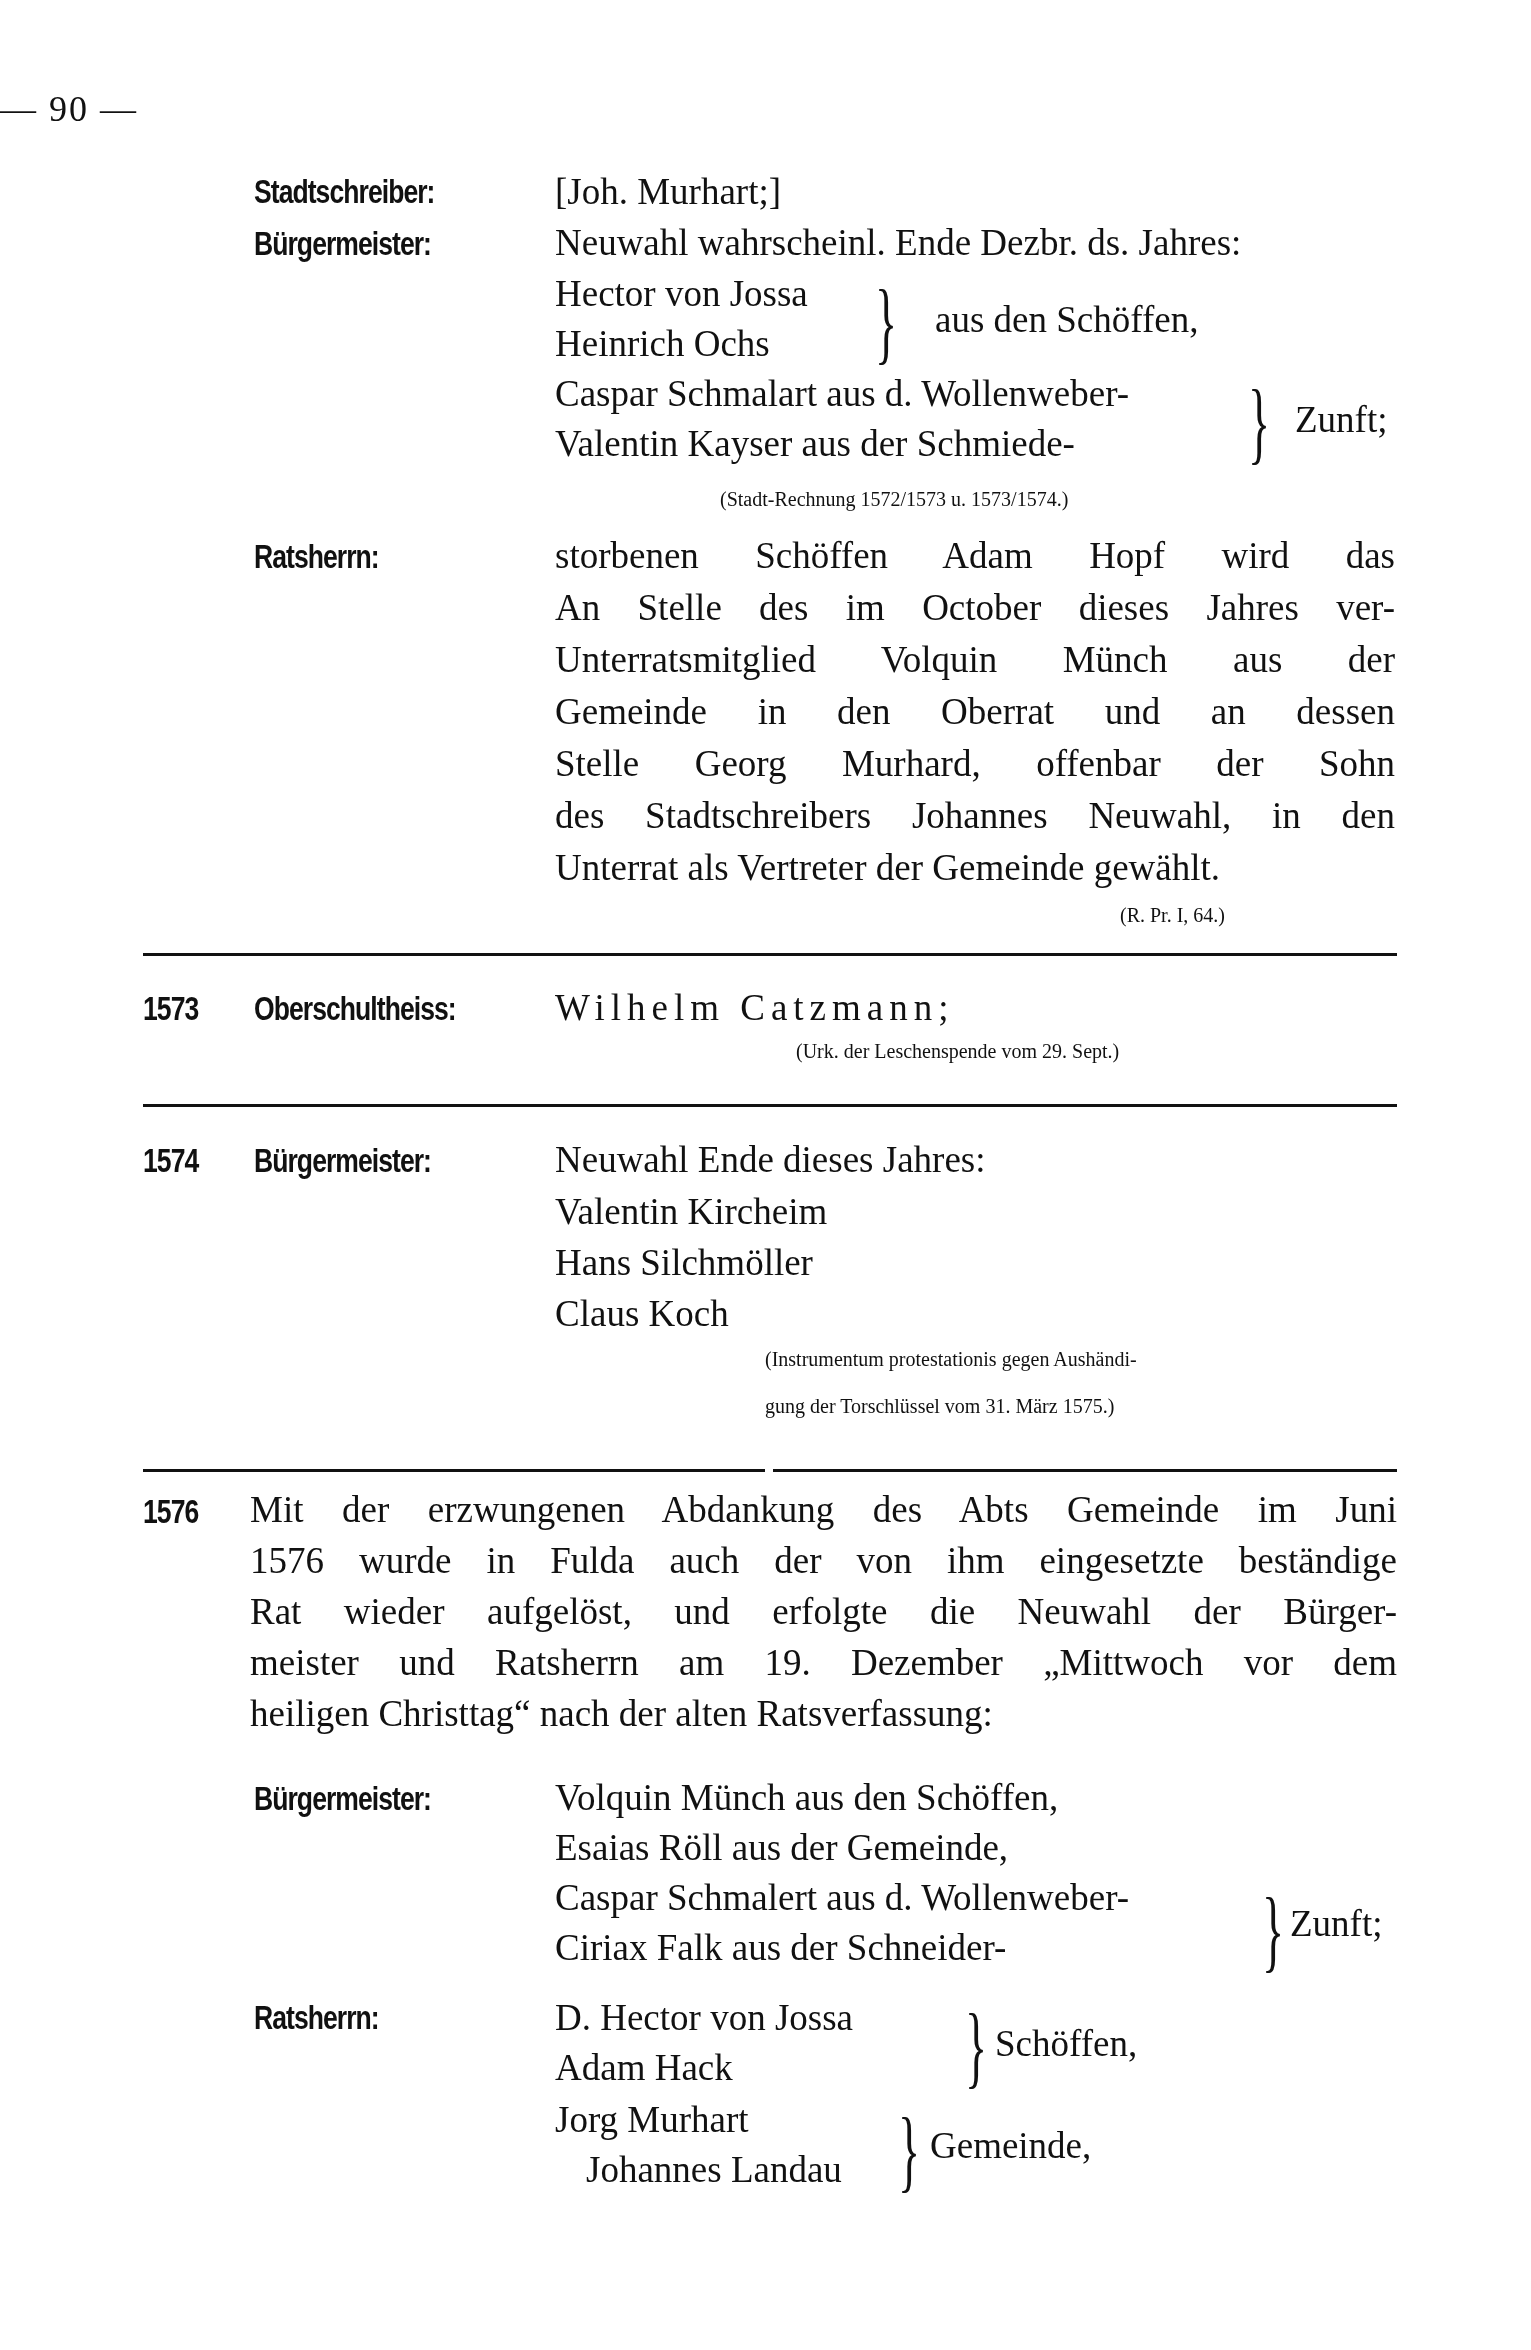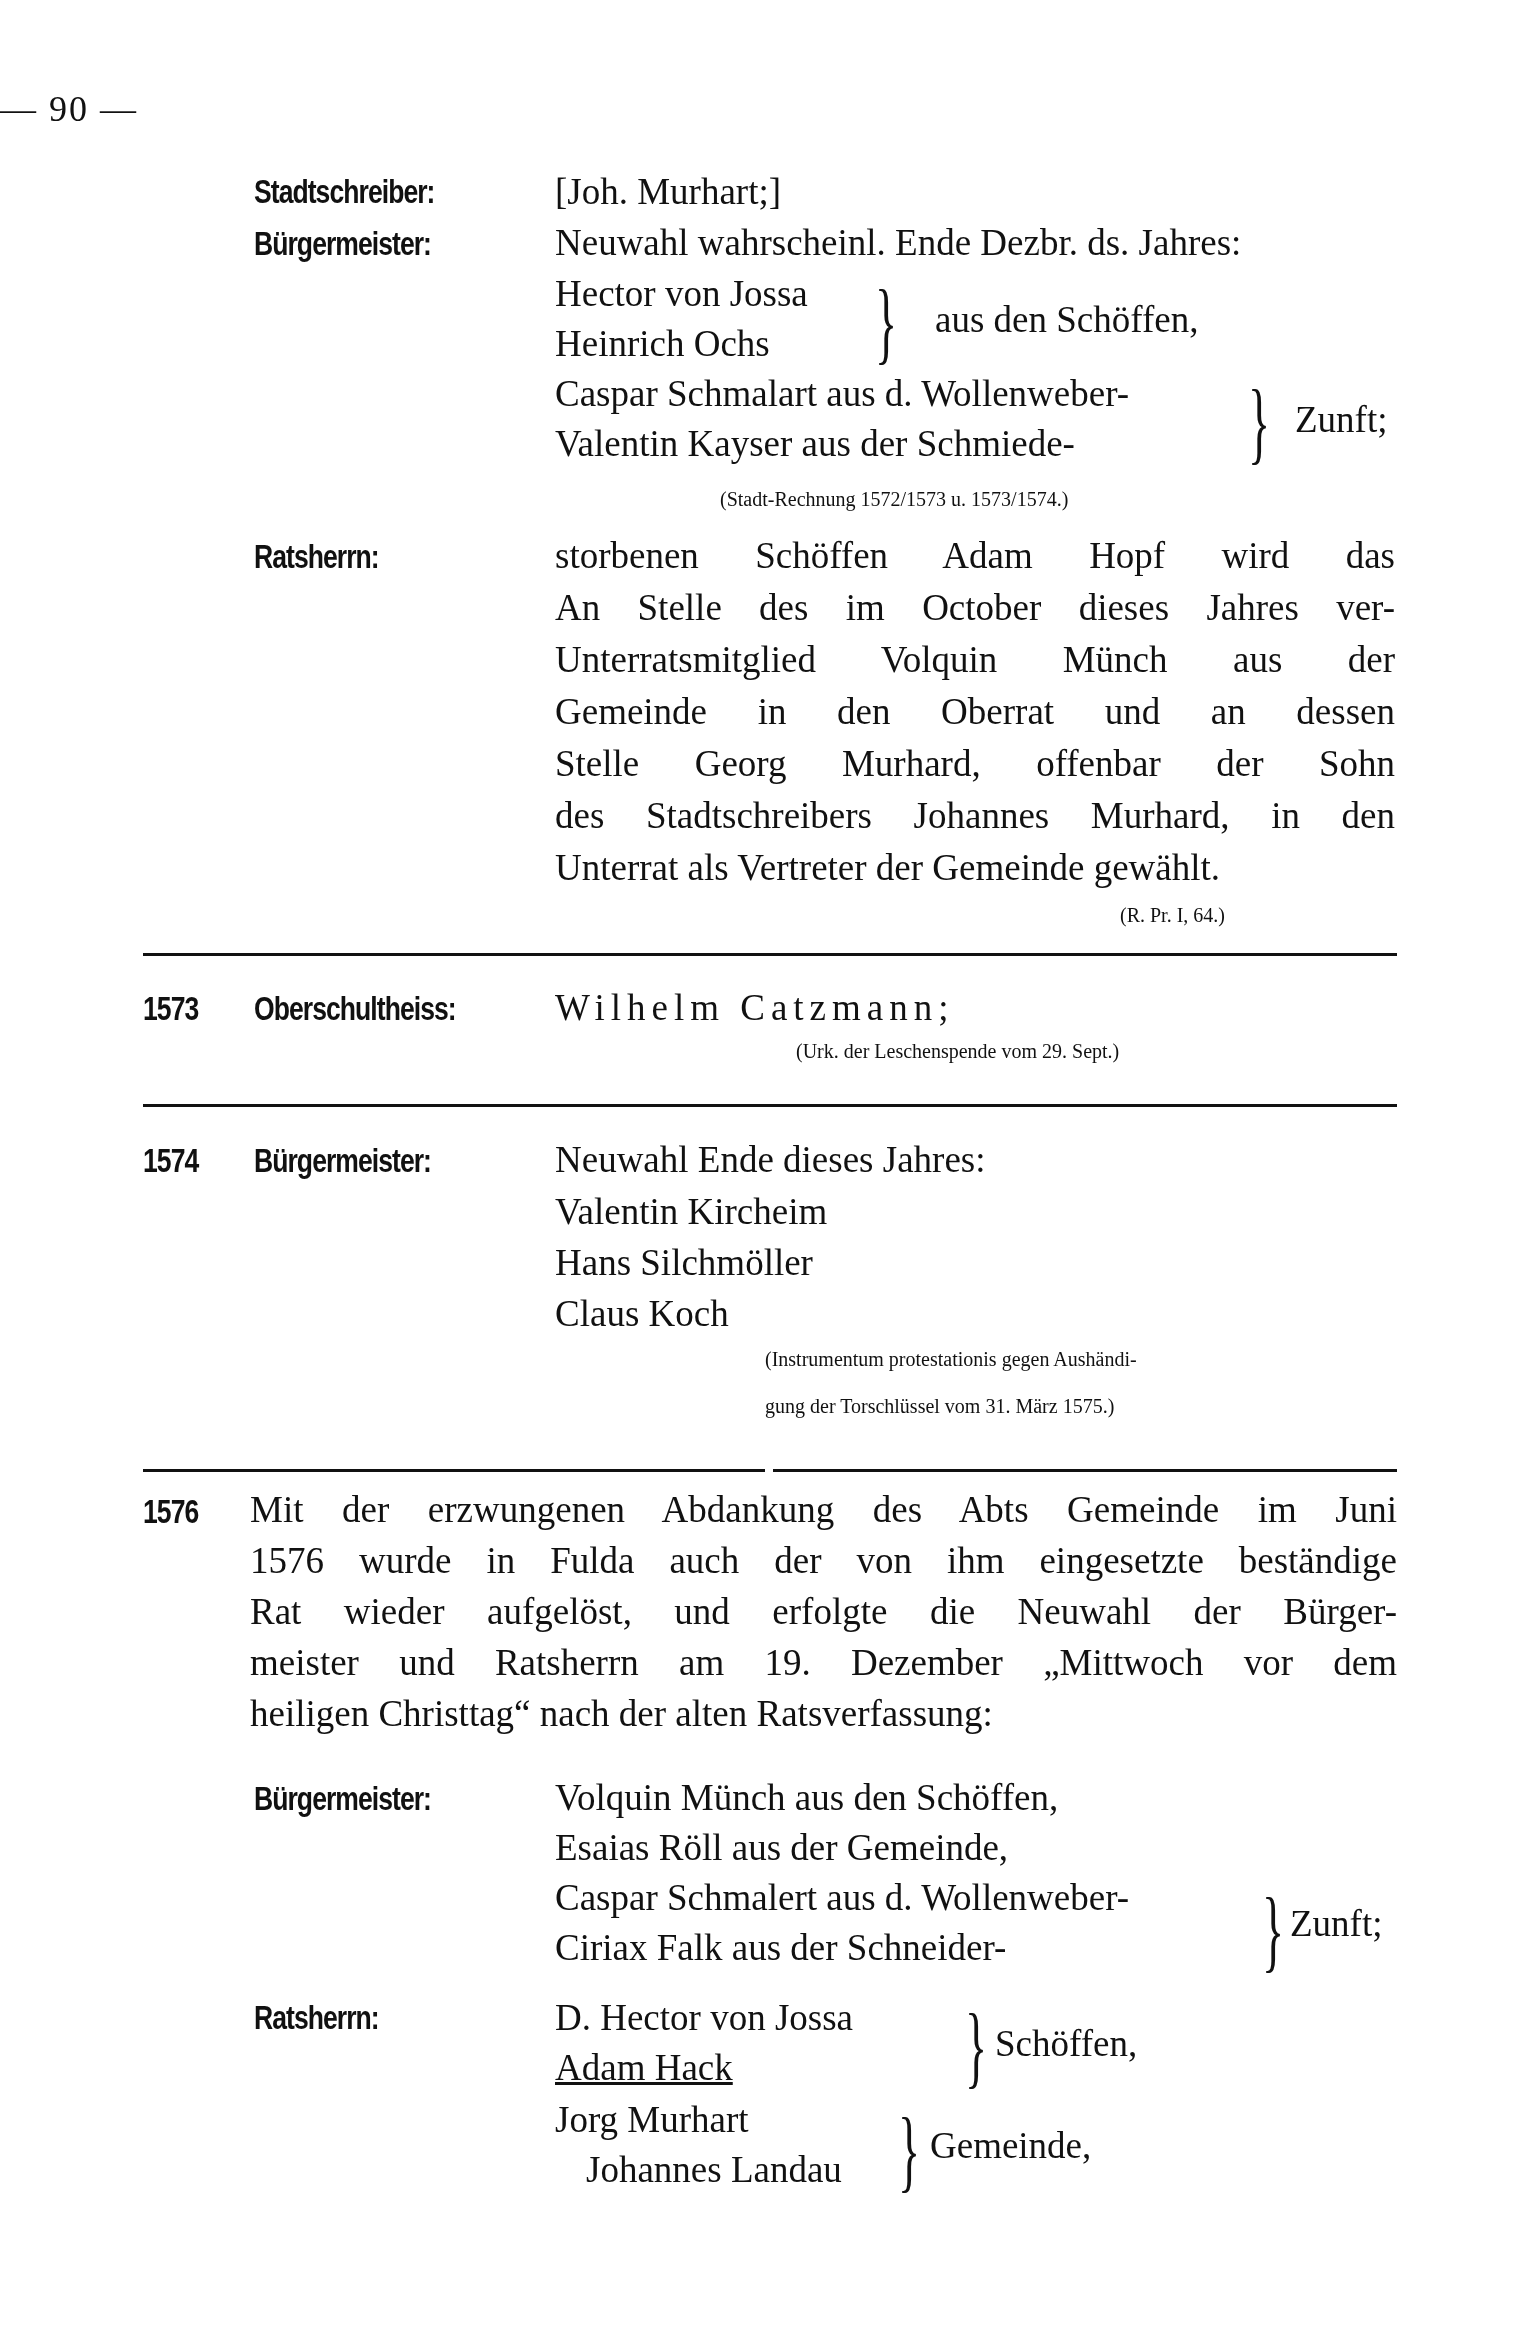--- a/index.html
+++ b/index.html
@@ -39,21 +39,21 @@
 
 <div class="abs src" style="left:720px; top:488px;">(Stadt-Rechnung 1572/1573 u. 1573/1574.)</div>
 
 <div class="abs lbl" style="left:254px; top:537px;">Ratsherrn:</div>
 <div class="abs" style="left:555px; top:534px; width:840px;">
   <div class="txt justify" style="height:52px;">storbenen Schöffen Adam Hopf wird das</div>
   <div class="txt justify" style="height:52px;">An Stelle des im October dieses Jahres ver-</div>
   <div class="txt justify" style="height:52px;">Unterratsmitglied Volquin Münch aus der</div>
   <div class="txt justify" style="height:52px;">Gemeinde in den Oberrat und an dessen</div>
   <div class="txt justify" style="height:52px;">Stelle Georg Murhard, offenbar der Sohn</div>
-  <div class="txt justify" style="height:52px;">des Stadtschreibers Johannes Murhard, in den</div>
+  <div class="txt justify" style="height:52px;">des Stadtschreibers Johannes Neuwahl, in den</div>
   <div class="txt" style="height:52px;">Unterrat als Vertreter der Gemeinde gewählt.</div>
 </div>
 <div class="abs src" style="left:1120px; top:904px;">(R. Pr. I, 64.)</div>
 
 <div class="rule" style="left:143px; top:953px; width:1254px;"></div>
 
 <div class="abs lbl" style="left:143px; top:989px;">1573</div>
 <div class="abs lbl" style="left:254px; top:989px;">Oberschultheiss:</div>
 <div class="abs txt spaced" style="left:555px; top:986px;">Wilhelm Catzmann;</div>
 <div class="abs src" style="left:760px; top:1040px;margin-left:36px;">(Urk. der Leschenspende vom 29. Sept.)</div>
@@ -84,20 +84,20 @@
 <div class="abs lbl" style="left:254px; top:1779px;">Bürgermeister:</div>
 <div class="abs txt" style="left:555px; top:1776px;">Volquin Münch aus den Schöffen,</div>
 <div class="abs txt" style="left:555px; top:1826px;">Esaias Röll aus der Gemeinde,</div>
 <div class="abs txt" style="left:555px; top:1876px;">Caspar Schmalert aus d. Wollenweber-</div>
 <div class="abs txt" style="left:555px; top:1926px;">Ciriax Falk aus der Schneider-</div>
 <div class="abs brace" style="left:1262px; top:1884px;">}</div>
 <div class="abs txt" style="left:1290px; top:1902px;">Zunft;</div>
 
 <div class="abs lbl" style="left:254px; top:1998px;">Ratsherrn:</div>
 <div class="abs txt" style="left:555px; top:1996px;">D. Hector von Jossa</div>
-<div class="abs txt" style="left:555px; top:2046px;text-decoration:underline;">Adam Hack</div>
+<div class="abs txt" style="left:555px; top:2046px;">Adam Hack</div>
 <div class="abs brace" style="left:965px; top:2000px;">}</div>
 <div class="abs txt" style="left:995px; top:2022px;">Schöffen,</div>
 
 <div class="abs txt" style="left:555px; top:2098px;">Jorg Murhart</div>
 <div class="abs txt" style="left:586px; top:2148px;">Johannes Landau</div>
 <div class="abs brace" style="left:898px; top:2104px;">}</div>
 <div class="abs txt" style="left:930px; top:2124px;">Gemeinde,</div>
 
 </body></html>

